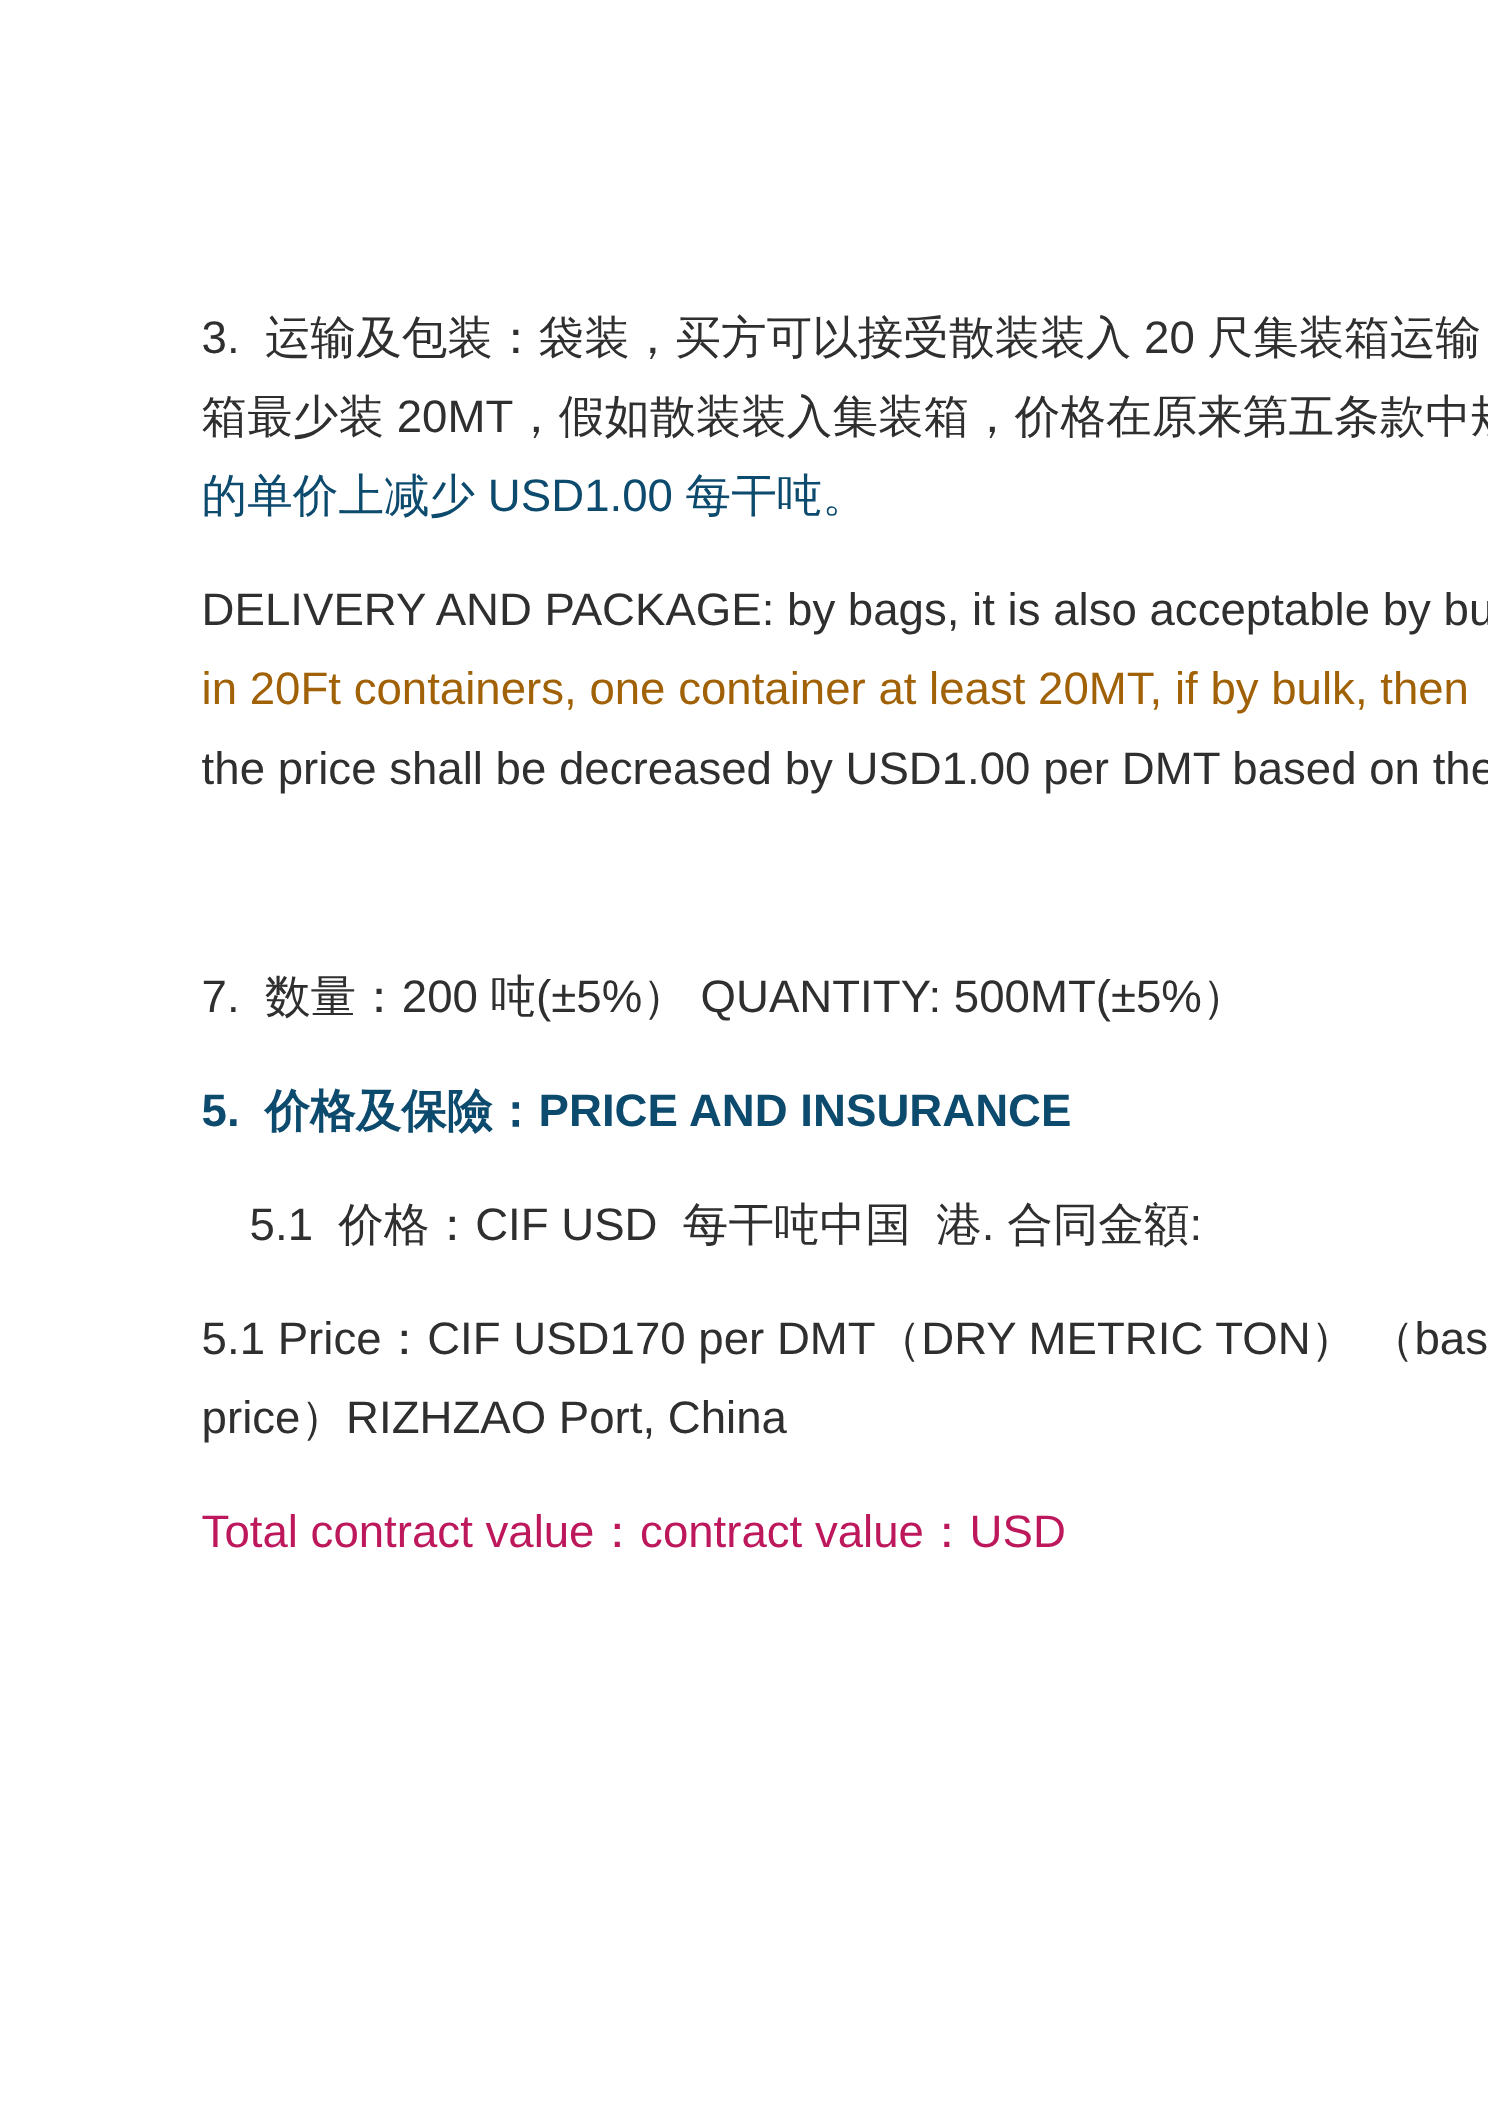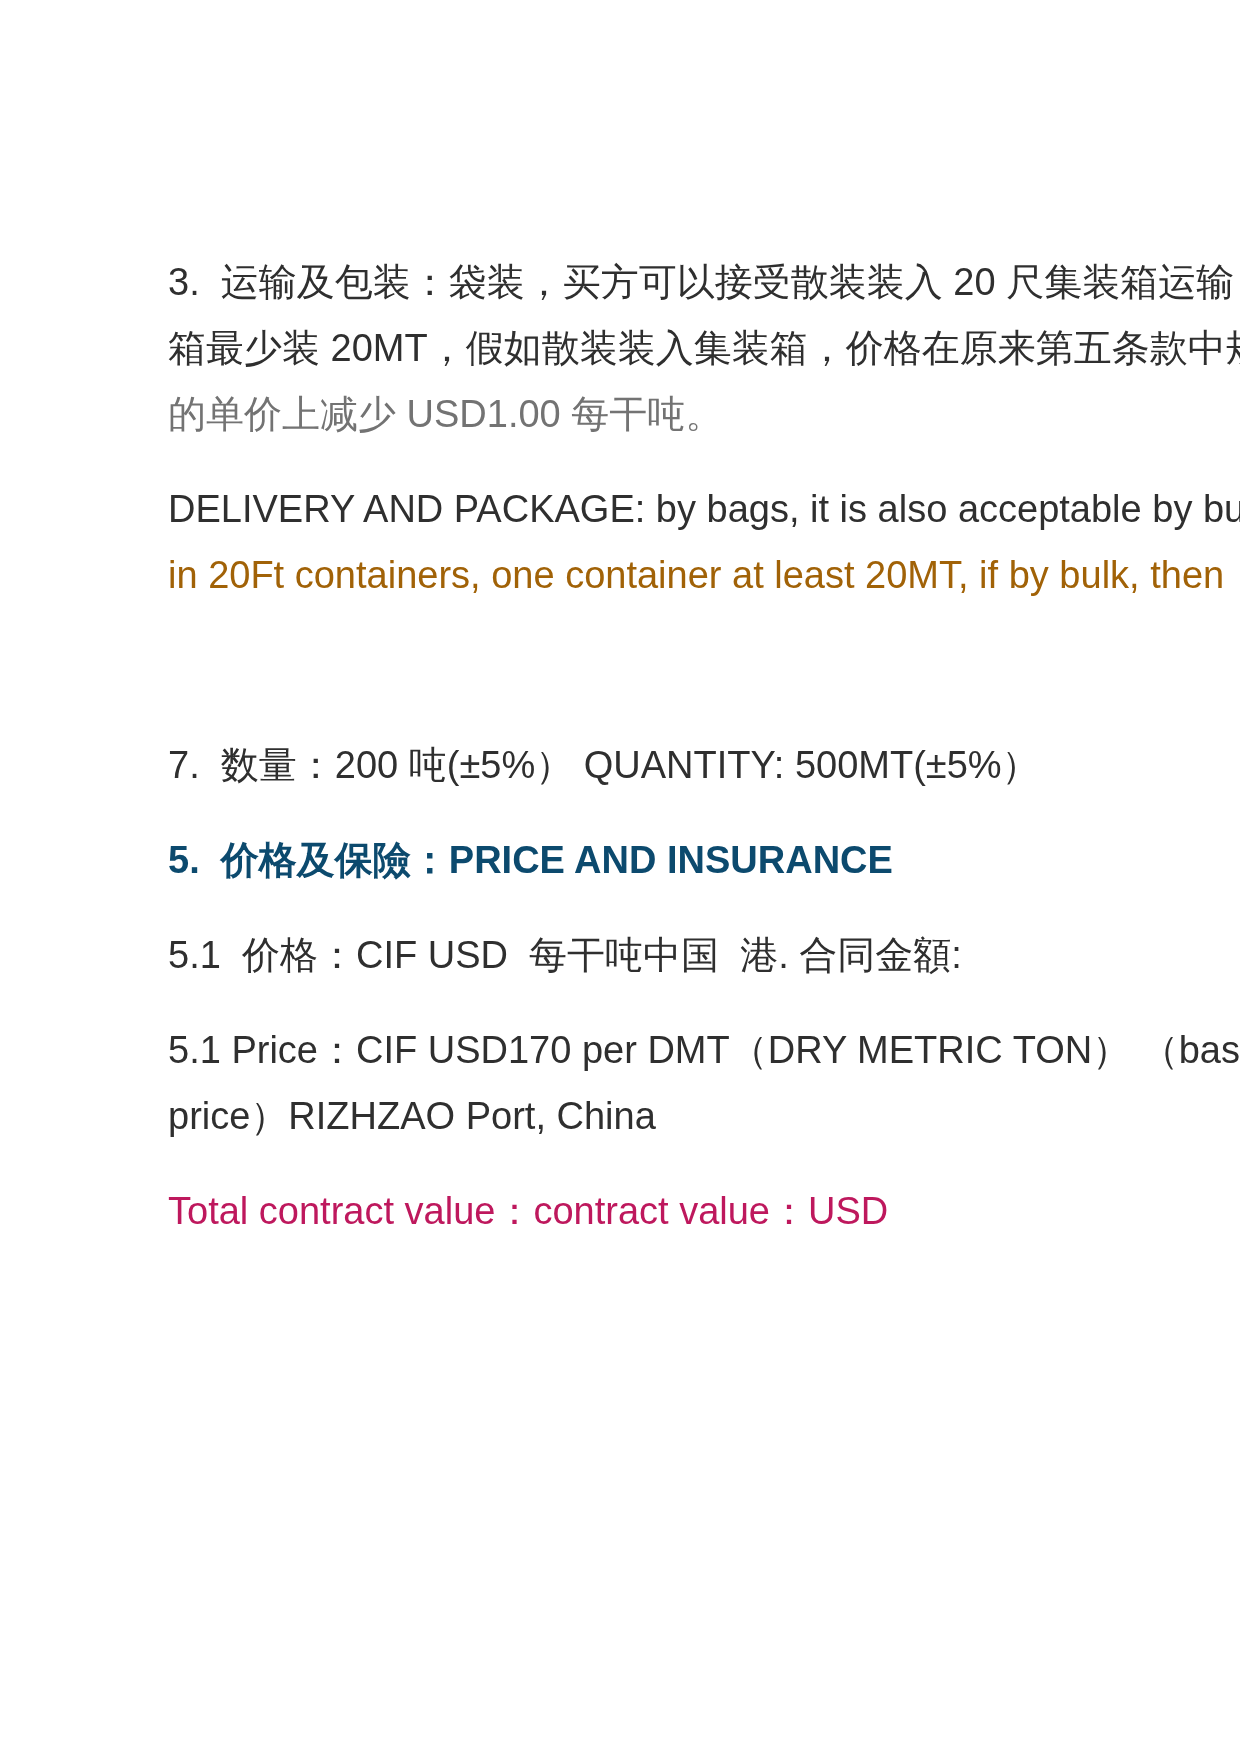--- a/index.html
+++ b/index.html
@@ -33,37 +33,38 @@
   }
 </style>
 </head>
 <body style="background: rgb(255, 255, 255);">
 
 <div class="doc">
   <div id="paragraphs">
       <div class="para">
         <div class="line" style="color: rgb(47, 47, 47);">3.  运输及包装：袋装，买方可以接受散装装入 20 尺集装箱运输， 每</div>
         <div class="line" style="color: rgb(47, 47, 47);">箱最少装 20MT，假如散装装入集装箱，价格在原来第五条款中规定</div>
-        <div class="line" style="color: #737373;">的单价上减少 USD1.00 每干吨。</div>
+        <div class="line" style="color: #0c4a6e;">的单价上减少 USD1.00 每干吨。</div>
       </div>
       <div class="para">
         <div class="line" style="color: rgb(47, 47, 47);">DELIVERY AND PACKAGE: by bags, it is also acceptable by bulk</div>
         <div class="line" style="color: #a16207;">in 20Ft containers, one container at least 20MT, if by bulk, then</div>
+        <div class="line" style="color: rgb(47, 47, 47);">the price shall be decreased by USD1.00 per DMT based on the</div>
       </div>
       <div class="para">
         <div class="line" style="color: rgb(47, 47, 47);"></div>
       </div>
       <div class="para">
         <div class="line" style="color: rgb(47, 47, 47);">7.  数量：200 吨(±5%） QUANTITY: 500MT(±5%）</div>
       </div>
       <div class="para">
         <div class="line" style="color: #0c4a6e; font-weight: bold;">5.  价格及保險：PRICE AND INSURANCE</div>
       </div>
       <div class="para">
-        <div class="line" style="color: rgb(47, 47, 47);">5.1  价格：CIF USD  每干吨中国  港. 合同金額:</div>
+        <div class="line" style="color: rgb(47, 47, 47); margin-left: 40px;">5.1  价格：CIF USD  每干吨中国  港. 合同金額:</div>
       </div>
       <div class="para">
         <div class="line" style="color: rgb(47, 47, 47);">5.1 Price：CIF USD170 per DMT（DRY METRIC TON） （basis</div>
         <div class="line" style="color: rgb(47, 47, 47);">price）RIZHZAO Port, China</div>
       </div>
       <div class="para">
         <div class="line" style="color: #be185d;">Total contract value：contract value：USD</div>
       </div>
     </div>
 </div>

